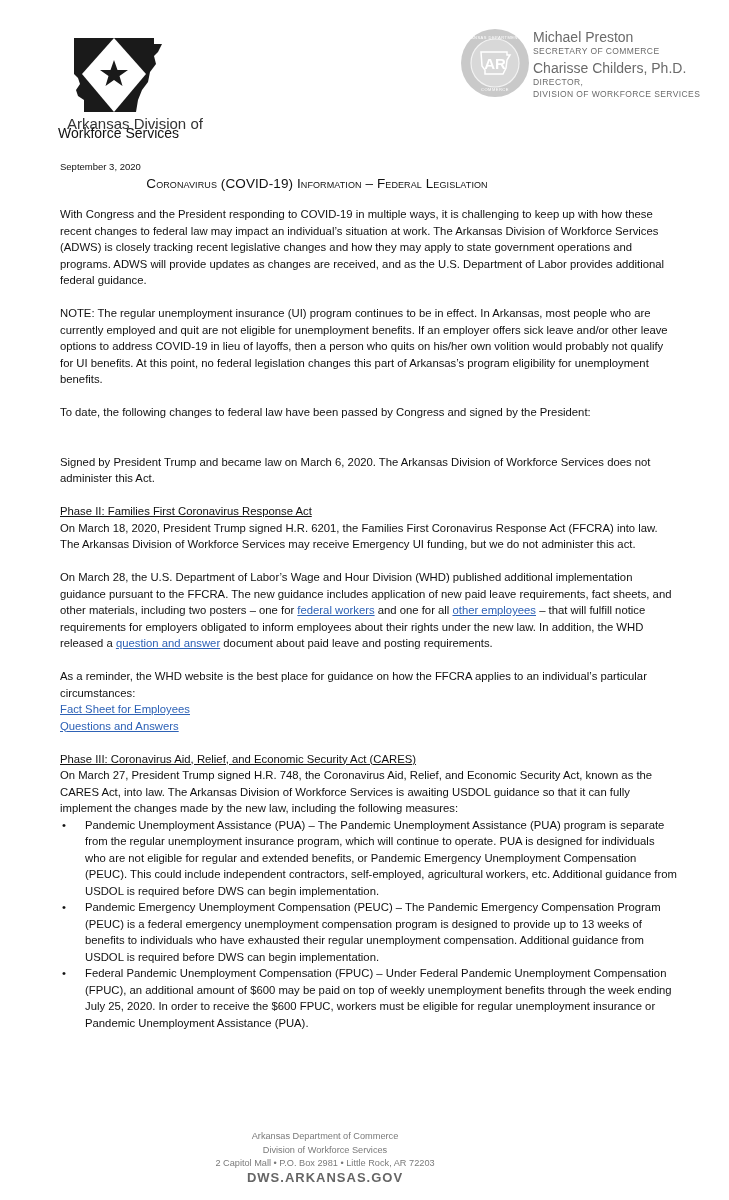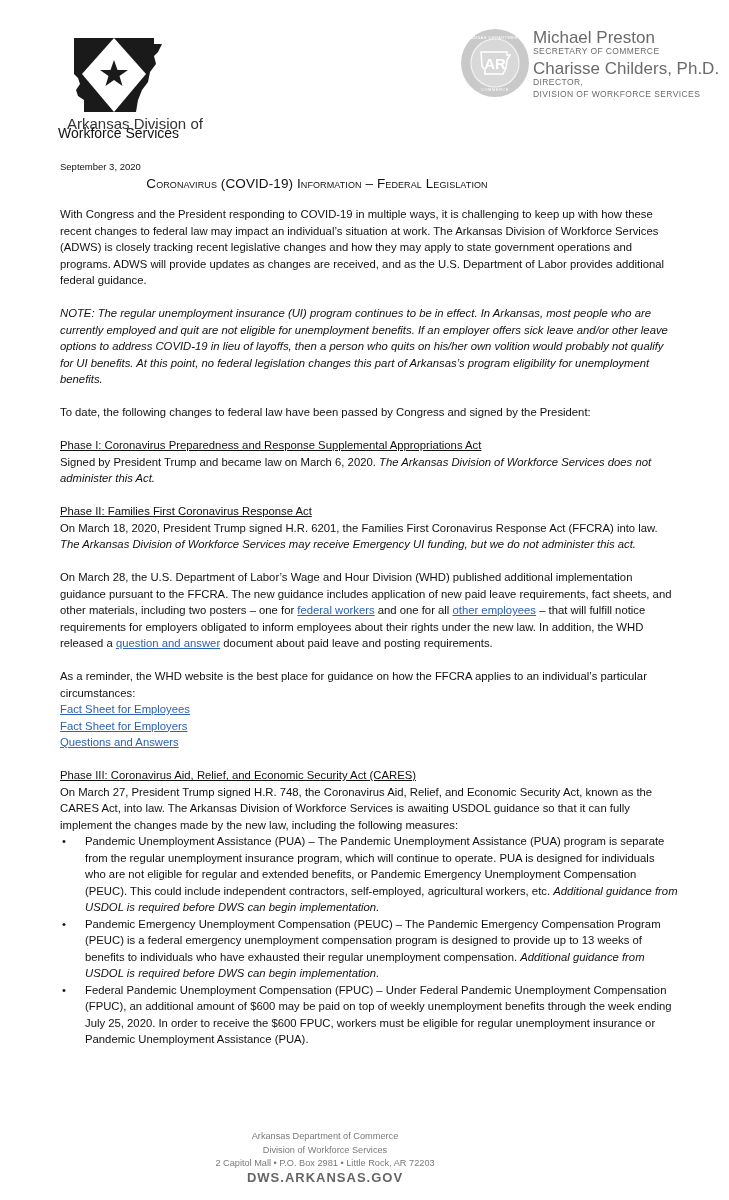--- a/index.html
+++ b/index.html
@@ -4,28 +4,28 @@
 <style>
   html, body { margin: 0; padding: 0; background: #ffffff; }
   body { width: 729px; height: 1200px; position: relative; overflow: hidden;
          font-family: "Liberation Sans", sans-serif; color: #111; }
   .logo { position: absolute; left: 60px; top: 34px; width: 120px; }
   .logo svg { display: block; margin-left: 10px; }
   .logo-text1 { position: absolute; left: 67px; top: 115px; font-size: 15px; color: #333; white-space: nowrap; }
   .logo-text2 { position: absolute; left: 58px; top: 125px; font-size: 14px; color: #111; white-space: nowrap; }
   .seal { position: absolute; left: 460px; top: 28px; }
   .officials { position: absolute; left: 533px; top: 30px; color: #6a6a6a; }
-  .off-name { font-size: 17px; line-height: 15px; }
+  .off-name { font-size: 14px; line-height: 15px; }
   .off-title { font-size: 8.5px; letter-spacing: 0.4px; line-height: 12px; text-transform: uppercase; }
   .off-name.second { margin-top: 4px; }
   .date { position: absolute; left: 60px; top: 161px; font-size: 9.5px; }
   .title { position: absolute; left: 0; width: 634px; top: 176px; text-align: center; font-size: 13.5px; font-variant: small-caps; letter-spacing: 0.1px; }
   .content { position: absolute; left: 60px; top: 206px; width: 618px; font-size: 11.3px; line-height: 16.5px; }
   .content p { margin: 0 0 16.5px 0; }
-  .it { font-style: italic; }
+  .it { }
   a.lnk { color: #2e62b6; text-decoration: underline; }
   .heading { text-decoration: underline; }
   .links-block { margin-bottom: 16.5px; }
   .links-block a { display: block; }
   ul.measures { margin: 0; padding: 0; list-style: none; }
   ul.measures li { position: relative; padding-left: 25px; }
   ul.measures li .bullet { position: absolute; left: 2px; top: 0; }
   .footer { position: absolute; left: 0; width: 650px; top: 1130px; text-align: center; color: #7a7a7a; font-size: 9.2px; line-height: 13.5px; }
   .footer .web { font-weight: bold; letter-spacing: 1px; color: #666; font-size: 13px; }
 </style>
@@ -66,37 +66,36 @@
 
 <div class="date">September 3, 2020</div>
 <div class="title">Coronavirus (COVID-19) Information – Federal Legislation</div>
 
 <div class="content">
   <p>With Congress and the President responding to COVID-19 in multiple ways, it is challenging to keep up with how these recent changes to federal law may impact an individual’s situation at work. The Arkansas Division of Workforce Services (ADWS) is closely tracking recent legislative changes and how they may apply to state government operations and programs. ADWS will provide updates as changes are received, and as the U.S. Department of Labor provides additional federal guidance.</p>
   <p class="it">NOTE: The regular unemployment insurance (UI) program continues to be in effect. In Arkansas, most people who are currently employed and quit are not eligible for unemployment benefits. If an employer offers sick leave and/or other leave options to address COVID-19 in lieu of layoffs, then a person who quits on his/her own volition would probably not qualify for UI benefits. At this point, no federal legislation changes this part of Arkansas’s program eligibility for unemployment benefits.</p>
   <p>To date, the following changes to federal law have been passed by Congress and signed by the President:</p>
 
   <p>
-    <span class="heading">Phase I:  Coronavirus Preparedness and Response Supplemental Appropriations Act</span><br>
+    <br>
     <span>Signed by President Trump and became law on March 6, 2020.  </span><span class="it">The Arkansas Division of Workforce Services does not administer this Act.</span>
   </p>
 
   <p>
     <span class="heading">Phase II:  Families First Coronavirus Response Act</span><br>
     <span>On March 18, 2020, President Trump signed H.R. 6201, the Families First Coronavirus Response Act (FFCRA) into law. </span><span class="it">The Arkansas Division of Workforce Services may receive Emergency UI funding, but we do not administer this act.</span>
   </p>
 
   <p>
     <span>On March 28, the U.S. Department of Labor’s Wage and Hour Division (WHD) published additional implementation guidance pursuant to the FFCRA. The new guidance includes application of new </span><span>paid leave requirements</span><span>, fact sheets, and other materials, including  two posters – one for </span><a class="lnk" href="#">federal workers</a><span> and one for all </span><a class="lnk" href="#">other employees</a><span> – that will fulfill notice requirements for employers obligated to inform employees about their rights under the new law. In addition, the WHD released a </span><a class="lnk" href="#">question and answer</a><span> document about paid leave and posting requirements.</span>
   </p>
 
   <div class="links-block">
     <div>As a reminder, the WHD website is the best place for guidance on how the FFCRA applies to an individual’s particular circumstances:</div>
     <a class="lnk" href="#">Fact Sheet for Employees</a>
-    <a class="lnk" href="#">Fact Sheet for Employers</a>
     <a class="lnk" href="#">Questions and Answers</a>
   </div>
 
   <div>
     <span class="heading">Phase III:  Coronavirus Aid, Relief, and Economic Security Act (CARES)</span><br>
     <span>On March 27, President Trump signed H.R. 748, the Coronavirus Aid, Relief, and Economic Security Act, known as the CARES Act, into law. The Arkansas Division of Workforce Services is awaiting USDOL guidance so that it can fully implement the changes made by the new law, including the following measures:</span>
     <ul class="measures">
       <li>
         <span class="bullet">•</span>
         <span>Pandemic Unemployment Assistance (PUA)</span><span> – The Pandemic Unemployment Assistance (PUA) program is separate from the regular unemployment insurance program, which will continue to operate. PUA is designed for individuals who are not eligible for regular and extended benefits, or Pandemic Emergency Unemployment Compensation (PEUC).  This could include independent contractors, self-employed, agricultural workers, etc. </span><span class="it">Additional guidance from USDOL is required before DWS can begin implementation.</span>

